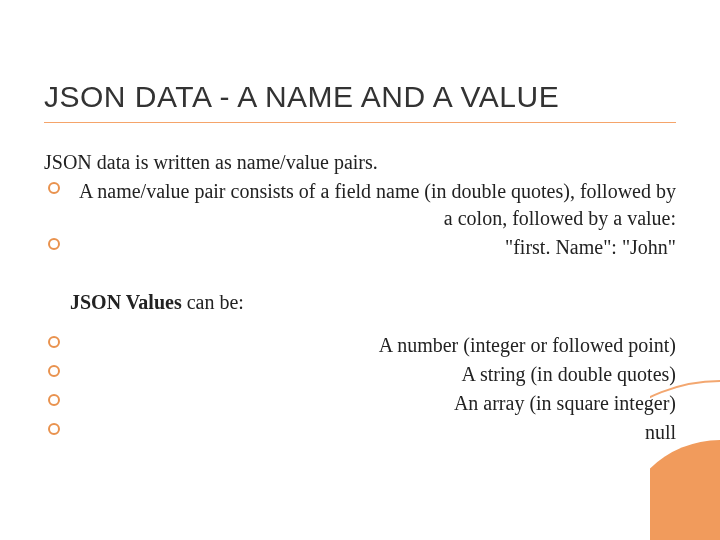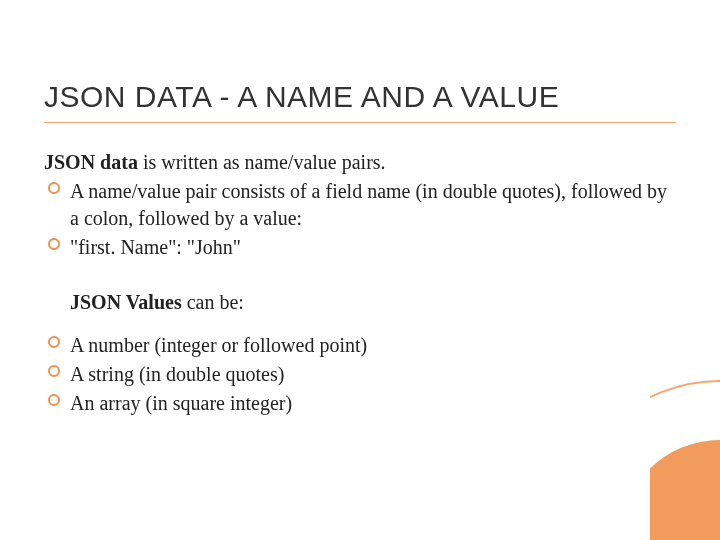--- a/index.html
+++ b/index.html
@@ -27,25 +27,26 @@
     margin-bottom: 26px;
   }
   .content {
     font-size: 20px;
     color: #222;
     line-height: 1.35;
   }
   .para {
     margin-bottom: 2px;
   }
-  .para .bold { font-weight: bold; }
+  .para .bold { font-weight: normal; }
   ul.bullets {
     list-style: none;
     padding-left: 0;
     margin-top: 2px;
+    text-align: right;
   }
   ul.bullets li {
     position: relative;
     padding-left: 26px;
     margin-bottom: 2px;
   }
   ul.bullets li::before {
     content: "";
     position: absolute;
     left: 4px;
@@ -107,20 +108,21 @@
     <div class="spacer"></div>
 
     <p class="values-lead">
       <span class="bold">JSON Values</span><span> can be:</span>
     </p>
 
     <ul class="bullets">
       <li><span>A number (integer or followed point)</span></li>
       <li><span>A string (in double quotes)</span></li>
       <li><span>An array (in square integer)</span></li>
+      <li><span>null</span></li>
     </ul>
   </div>
 
   <div class="corner">
     <div class="quarter-ring"></div>
     <div class="quarter-solid"></div>
   </div>
 </div>
 
 </body></html>

